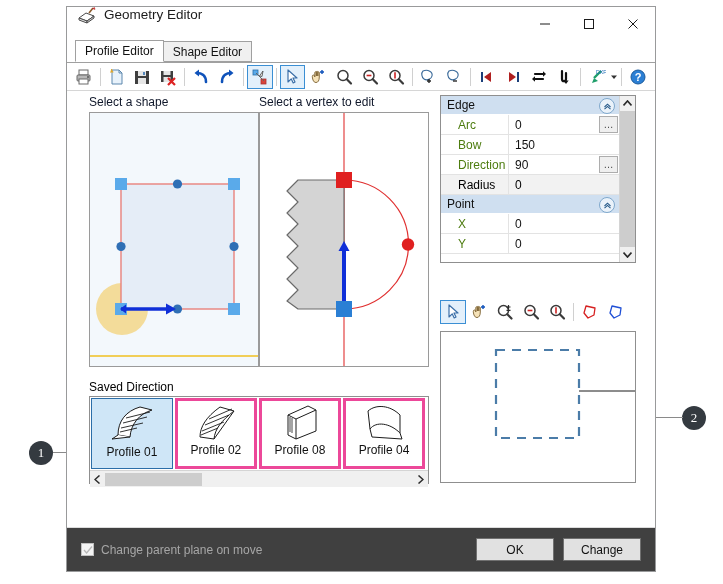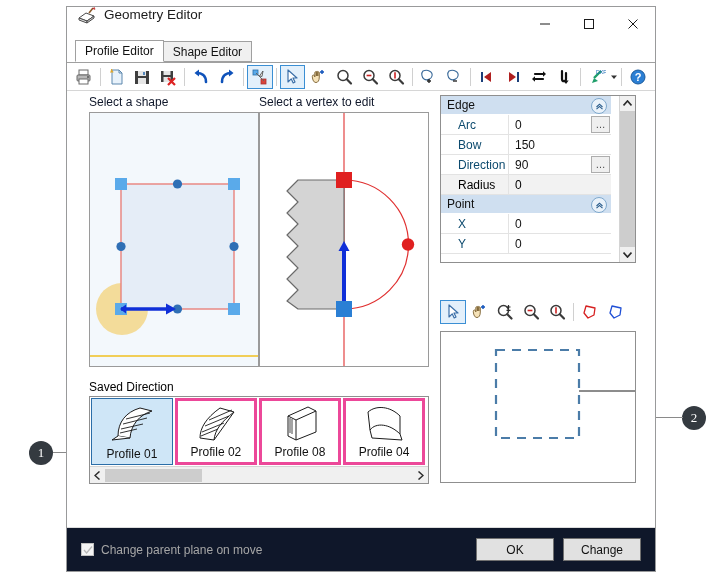--- a/index.html
+++ b/index.html
@@ -124,21 +124,21 @@
     border:3px solid #ec4899;
     box-sizing:border-box;
     display:flex;flex-direction:column;align-items:center;
     background:#ffffff;
   }
   .profile-card.sel{
     background:#cfe6f7;
     border:1px solid #2b6ea8;
   }
   .profile-thumb{flex:1;display:flex;align-items:center;justify-content:center;width:100%;}
-  .profile-name{font-size:12px;padding-bottom:3px;color:#111;}
+  .profile-name{font-size:12px;padding-bottom:9px;color:#111;}
   .hscroll{
     height:16px;min-height:16px;
     display:flex;align-items:center;
     background:#f0f0f0;
     border-top:1px solid #d4d4d4;
   }
   .hs-arrow{
     width:15px;height:15px;
     display:flex;align-items:center;justify-content:center;
     color:#333;font-size:10px;
@@ -148,21 +148,20 @@
 
   
   .propgrid{
     position:absolute;
     left:373px; top:4px;
     width:196px; height:168px;
     border:1px solid #8f8f8f;
     box-sizing:border-box;
     background:#ffffff;
     display:flex;
-    gap:8px;
   }
   .pg-inner{flex:1;overflow:hidden;}
   .pg-header{
     height:18px;
     background:#cfdff0;
     display:flex;align-items:center;
     font-size:12px;
     padding-left:6px;
     border-bottom:1px solid #ffffff;
     position:relative;
@@ -182,21 +181,21 @@
     border-bottom:1px solid #e3e3e3;
     font-size:12px;
   }
   .pg-name{
     width:68px;
     padding-left:17px;
     display:flex;align-items:center;
     box-sizing:border-box;
     background:#ffffff;
     border-right:1px solid #e3e3e3;
-    color:#0c4a6e;
+    color:#4d7c0f;
   }
   .pg-row.ro .pg-name, .pg-row.ro .pg-val{background:#f2f2f2;color:#000000;}
   .pg-val{
     flex:1;
     display:flex;align-items:center;
     padding-left:6px;
     background:#ffffff;
     color:#111;
     position:relative;
   }
@@ -232,21 +231,21 @@
     left:373px; top:240px;
     width:196px; height:152px;
     border:1px solid #8f8f8f;
     box-sizing:border-box;
     background:#ffffff;
   }
 
   
   .footer{
     height:44px;min-height:44px;
-    background:#0f172a;
+    background:#404040;
     border-top:1px solid #dcdcdc;
     display:flex;align-items:center;
     padding:0 14px;
     box-sizing:border-box;
     gap:20px;
   }
   .chk-wrap{display:flex;align-items:center;}
   .chk{
     width:13px;height:13px;
     border:1px solid #c0c0c0;

